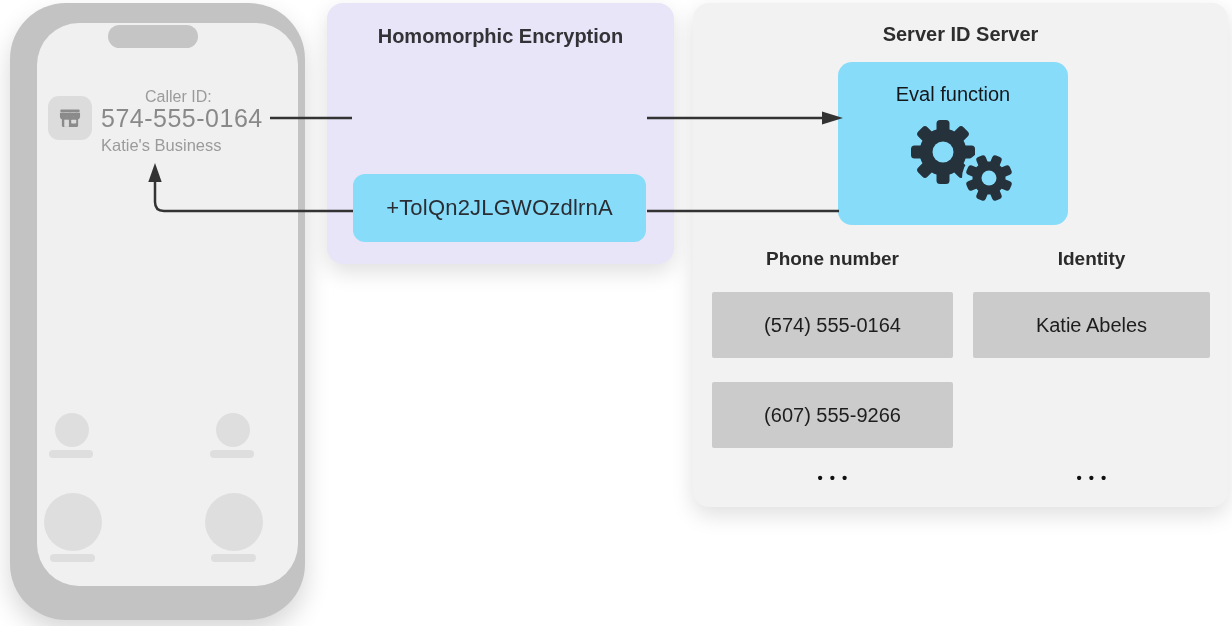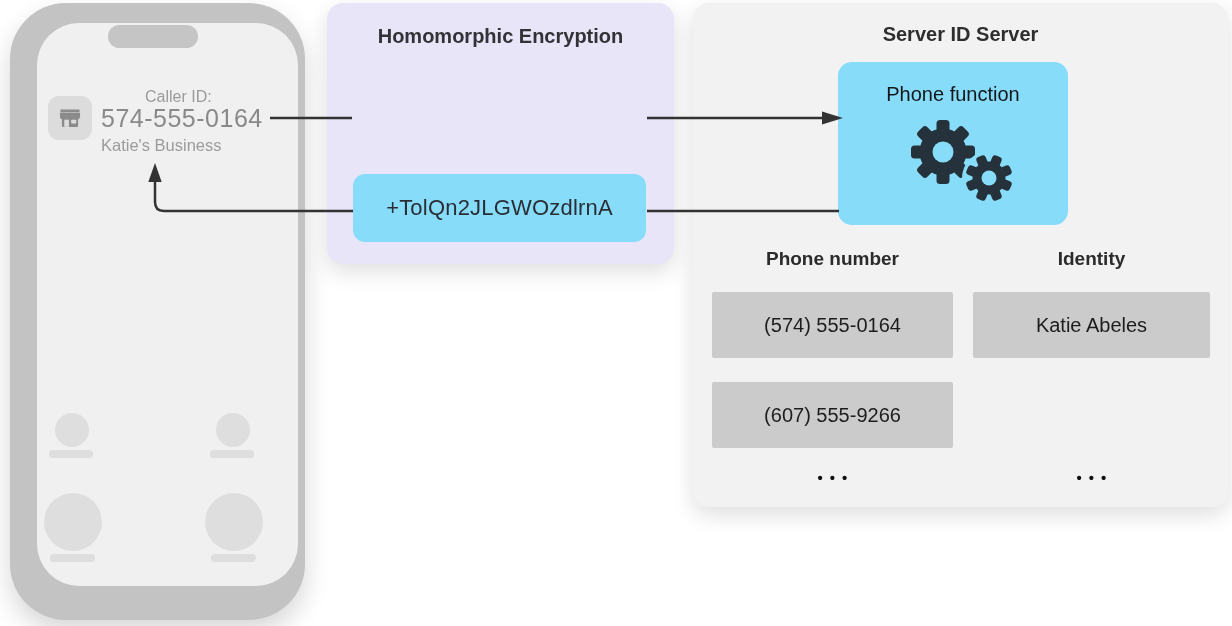--- a/index.html
+++ b/index.html
@@ -110,21 +110,21 @@
     <div class="panel-title">Homomorphic Encryption</div>
     <div class="cipher-box" id="cipher-response">
       <span>+TolQn2JLGWOzdlrnA</span>
     </div>
   </div>
 
   <div class="panel" id="server-panel">
     <div class="panel-title">Server ID Server</div>
 
     <div class="eval-box">
-      <div class="eval-label">Phone function</div>
+      <div class="eval-label">Eval function</div>
       <svg class="eval-gears" viewBox="0 0 230 163">
 
         <g fill="#25323b">
           <rect x="98.5" y="58" width="13" height="64" rx="3.5"></rect>
           <rect x="98.5" y="58" width="13" height="64" rx="3.5" transform="rotate(45 105 90)"></rect>
           <rect x="98.5" y="58" width="13" height="64" rx="3.5" transform="rotate(90 105 90)"></rect>
           <rect x="98.5" y="58" width="13" height="64" rx="3.5" transform="rotate(135 105 90)"></rect>
           <circle cx="105" cy="90" r="23.5"></circle>
         </g>
         <circle cx="105" cy="90" r="10.5" fill="#87dcfa"></circle>

